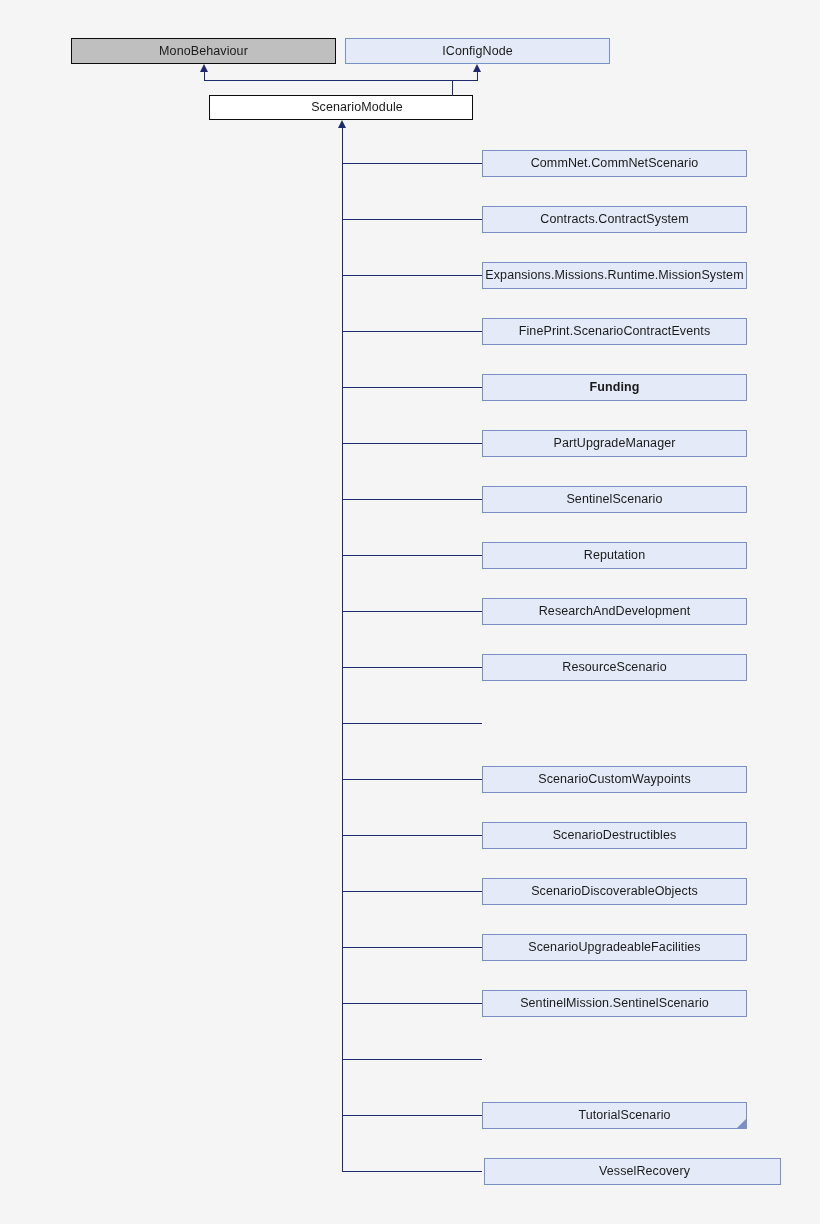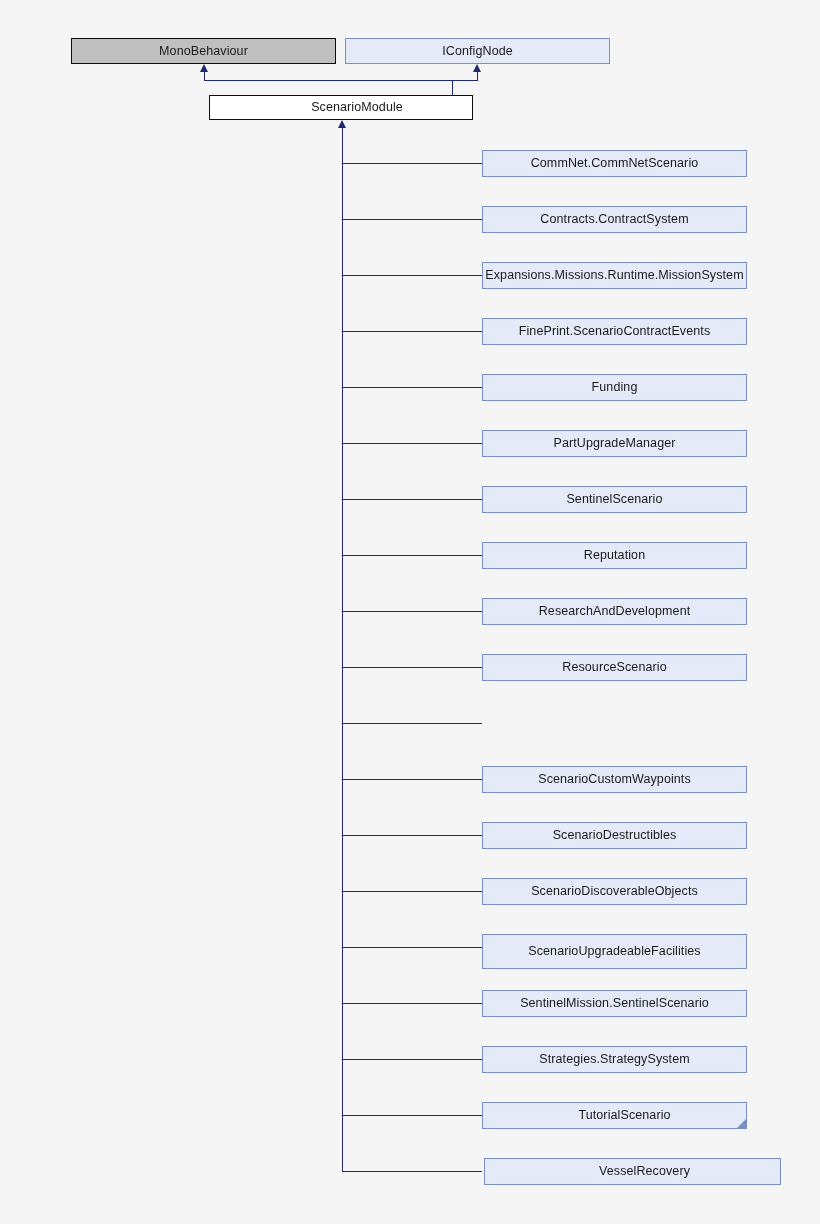--- a/index.html
+++ b/index.html
@@ -128,21 +128,21 @@
     </div>
     <div class="edge-h" style="left: 342px; top: 274.8px; width: 140px;"></div>
     <div class="node derived" style="left: 482px; top: 262px; width: 265px; height: 27px;">
       <span>Expansions.Missions.Runtime.MissionSystem</span>
     </div>
     <div class="edge-h" style="left: 342px; top: 330.8px; width: 140px;"></div>
     <div class="node derived" style="left: 482px; top: 318px; width: 265px; height: 27px;">
       <span>FinePrint.ScenarioContractEvents</span>
     </div>
     <div class="edge-h" style="left: 342px; top: 386.8px; width: 140px;"></div>
-    <div class="node derived" style="left: 482px; top: 374px; width: 265px; height: 27px;">
+    <div class="node derived" style="left: 482px; top: 374px; width: 265px; height: 27px; font-weight: bold;">
       <span>Funding</span>
     </div>
     <div class="edge-h" style="left: 342px; top: 442.8px; width: 140px;"></div>
     <div class="node derived" style="left: 482px; top: 430px; width: 265px; height: 27px;">
       <span>PartUpgradeManager</span>
     </div>
     <div class="edge-h" style="left: 342px; top: 498.8px; width: 140px;"></div>
     <div class="node derived" style="left: 482px; top: 486px; width: 265px; height: 27px;">
       <span>SentinelScenario</span>
     </div>
@@ -165,31 +165,28 @@
     </div>
     <div class="edge-h" style="left: 342px; top: 834.8px; width: 140px;"></div>
     <div class="node derived" style="left: 482px; top: 822px; width: 265px; height: 27px;">
       <span>ScenarioDestructibles</span>
     </div>
     <div class="edge-h" style="left: 342px; top: 890.8px; width: 140px;"></div>
     <div class="node derived" style="left: 482px; top: 878px; width: 265px; height: 27px;">
       <span>ScenarioDiscoverableObjects</span>
     </div>
     <div class="edge-h" style="left: 342px; top: 946.8px; width: 140px;"></div>
-    <div class="node derived" style="left: 482px; top: 934px; width: 265px; height: 35px;">
+    <div class="node derived" style="left: 482px; top: 934px; width: 265px; height: 27px;">
       <span>ScenarioUpgradeableFacilities</span>
     </div>
     <div class="edge-h" style="left: 342px; top: 1002.8px; width: 140px;"></div>
     <div class="node derived" style="left: 482px; top: 990px; width: 265px; height: 27px;">
       <span>SentinelMission.SentinelScenario</span>
     </div>
     <div class="edge-h" style="left: 342px; top: 1058.8px; width: 140px;"></div>
-    <div class="node derived" style="left: 482px; top: 1046px; width: 265px; height: 27px;">
-      <span>Strategies.StrategySystem</span>
-    </div>
     <div class="edge-h" style="left: 342px; top: 1114.8px; width: 140px;"></div>
     <div class="node derived" style="left: 482px; top: 1102px; width: 265px; height: 27px; padding-left: 20px;">
       <span>TutorialScenario</span>
       <span class="expand-marker"></span>
     </div>
     <div class="edge-h" style="left: 342px; top: 1170.8px; width: 140px;"></div>
     <div class="node derived" style="left: 484px; top: 1158px; width: 297px; height: 27px; padding-left: 24px;">
       <span>VesselRecovery</span>
     </div>
   </div>

